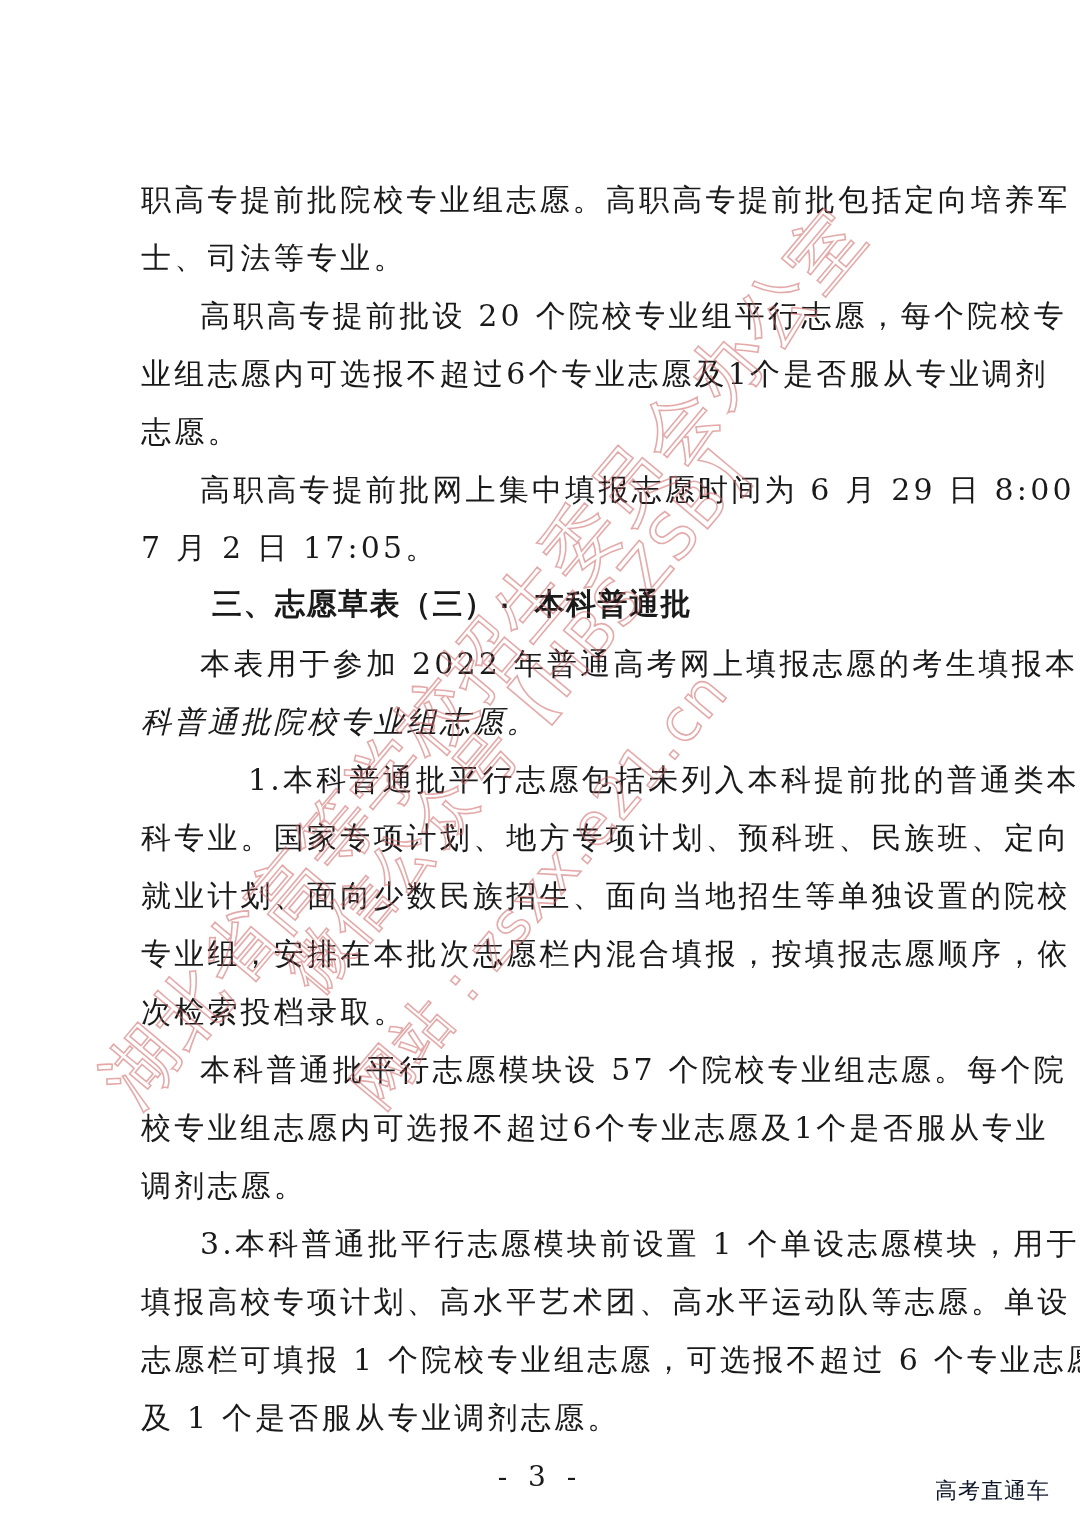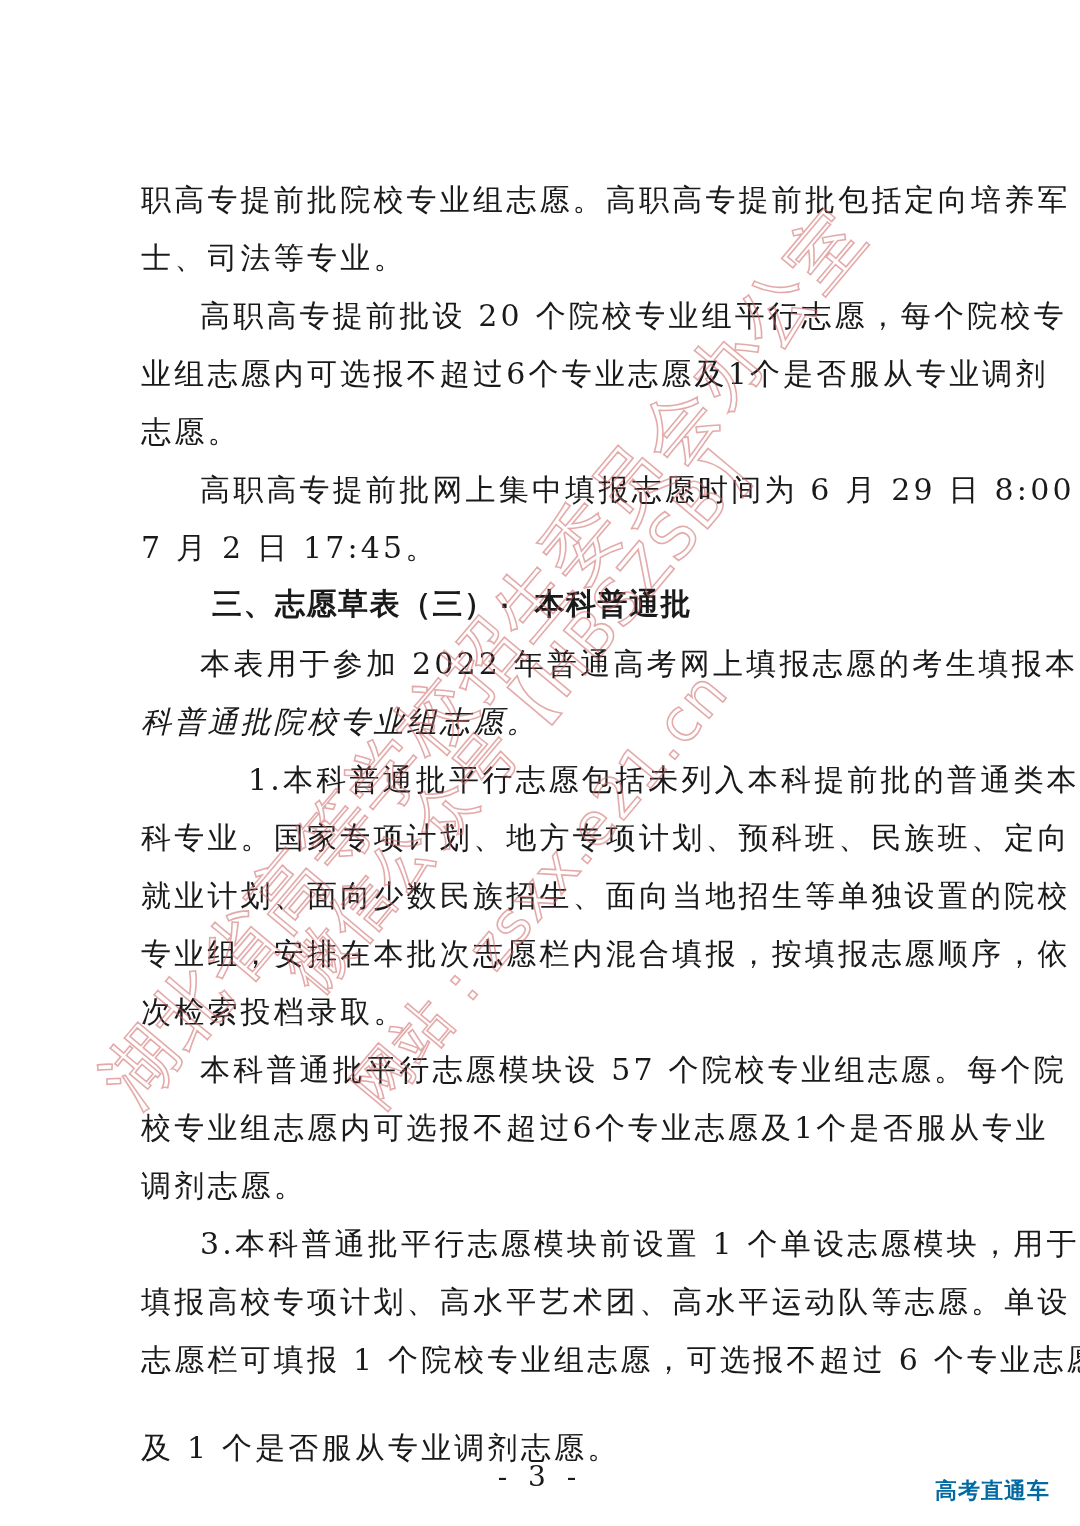--- a/index.html
+++ b/index.html
@@ -17,21 +17,21 @@
   .line.indent { left: 200px; width: 740px; }
   .line.heading { font-family: Liberation Mono, monospace; font-weight: bold; letter-spacing: 1.5px; margin-left: 12px; }
   .line.justify { text-align-last: justify; text-align: justify; }
   .page-number {
     position: absolute; left: 0; width: 1080px; top: 1460px;
     text-align: center; font-size: 28px; letter-spacing: 6px;
   }
   .source-tag {
     position: absolute; right: 30px; top: 1476px;
     font-family: "DejaVu Sans", "Liberation Sans", sans-serif;
-    font-size: 22px; color: #0369a1; letter-spacing: 1px; font-weight: bold;
+    font-size: 22px; color: #0f172a; letter-spacing: 1px;
   }
   .watermark {
     position: absolute; pointer-events: none;
     font-family: "DejaVu Sans", "Liberation Sans", sans-serif;
     color: rgba(205, 110, 110, 0.0);
     -webkit-text-stroke: 1.6px rgba(205, 100, 100, 0.55);
     white-space: nowrap; transform-origin: left center;
     transform: rotate(-50deg);
   }
   .wm1 { left: 118px; top: 1045px; font-size: 74px; letter-spacing: 2px; }
@@ -42,36 +42,36 @@
 <body>
 
 <div class="page">
   <div id="lines">
       <div class="line justify" style="top: 180px;">职高专提前批院校专业组志愿。高职高专提前批包括定向培养军</div>
       <div class="line" style="top: 238px;">士、司法等专业。</div>
       <div class="line indent justify" style="top: 296px;">高职高专提前批设 20 个院校专业组平行志愿，每个院校专</div>
       <div class="line justify" style="top: 354px;">业组志愿内可选报不超过6个专业志愿及1个是否服从专业调剂</div>
       <div class="line" style="top: 412px;">志愿。</div>
       <div class="line indent justify" style="top: 470px;">高职高专提前批网上集中填报志愿时间为 6 月 29 日 8:00 至</div>
-      <div class="line" style="top: 528px;">7 月 2 日 17:45。</div>
+      <div class="line" style="top: 528px;">7 月 2 日 17:05。</div>
       <div class="line indent heading" style="top: 586px;">三、志愿草表（三）· 本科普通批</div>
       <div class="line indent justify" style="top: 644px;">本表用于参加 2022 年普通高考网上填报志愿的考生填报本</div>
       <div class="line" style="top: 702px; font-style: italic;">科普通批院校专业组志愿。</div>
       <div class="line indent justify" style="top: 760px; margin-left: 48px;">1.本科普通批平行志愿包括未列入本科提前批的普通类本</div>
       <div class="line justify" style="top: 818px;">科专业。国家专项计划、地方专项计划、预科班、民族班、定向</div>
       <div class="line justify" style="top: 876px;">就业计划、面向少数民族招生、面向当地招生等单独设置的院校</div>
       <div class="line justify" style="top: 934px;">专业组，安排在本批次志愿栏内混合填报，按填报志愿顺序，依</div>
       <div class="line" style="top: 992px;">次检索投档录取。</div>
       <div class="line indent justify" style="top: 1050px;">本科普通批平行志愿模块设 57 个院校专业组志愿。每个院</div>
       <div class="line justify" style="top: 1108px;">校专业组志愿内可选报不超过6个专业志愿及1个是否服从专业</div>
       <div class="line" style="top: 1166px;">调剂志愿。</div>
       <div class="line indent justify" style="top: 1224px;">3.本科普通批平行志愿模块前设置 1 个单设志愿模块，用于</div>
       <div class="line justify" style="top: 1282px;">填报高校专项计划、高水平艺术团、高水平运动队等志愿。单设</div>
       <div class="line justify" style="top: 1340px;">志愿栏可填报 1 个院校专业组志愿，可选报不超过 6 个专业志愿</div>
-      <div class="line" style="top: 1398px; margin-top: 30px;">及 1 个是否服从专业调剂志愿。</div>
+      <div class="line" style="top: 1398px;">及 1 个是否服从专业调剂志愿。</div>
     </div>
 
   <div class="page-number">- 3 -</div>
 
   <div class="watermark wm1">湖北省高等学校招生委员会办公室</div>
   <div class="watermark wm2">微信公众号【HBSZSB】</div>
   <div class="watermark wm3">网站：zsxx.e21.cn</div>
 
   <div class="source-tag">高考直通车</div>
 </div>

